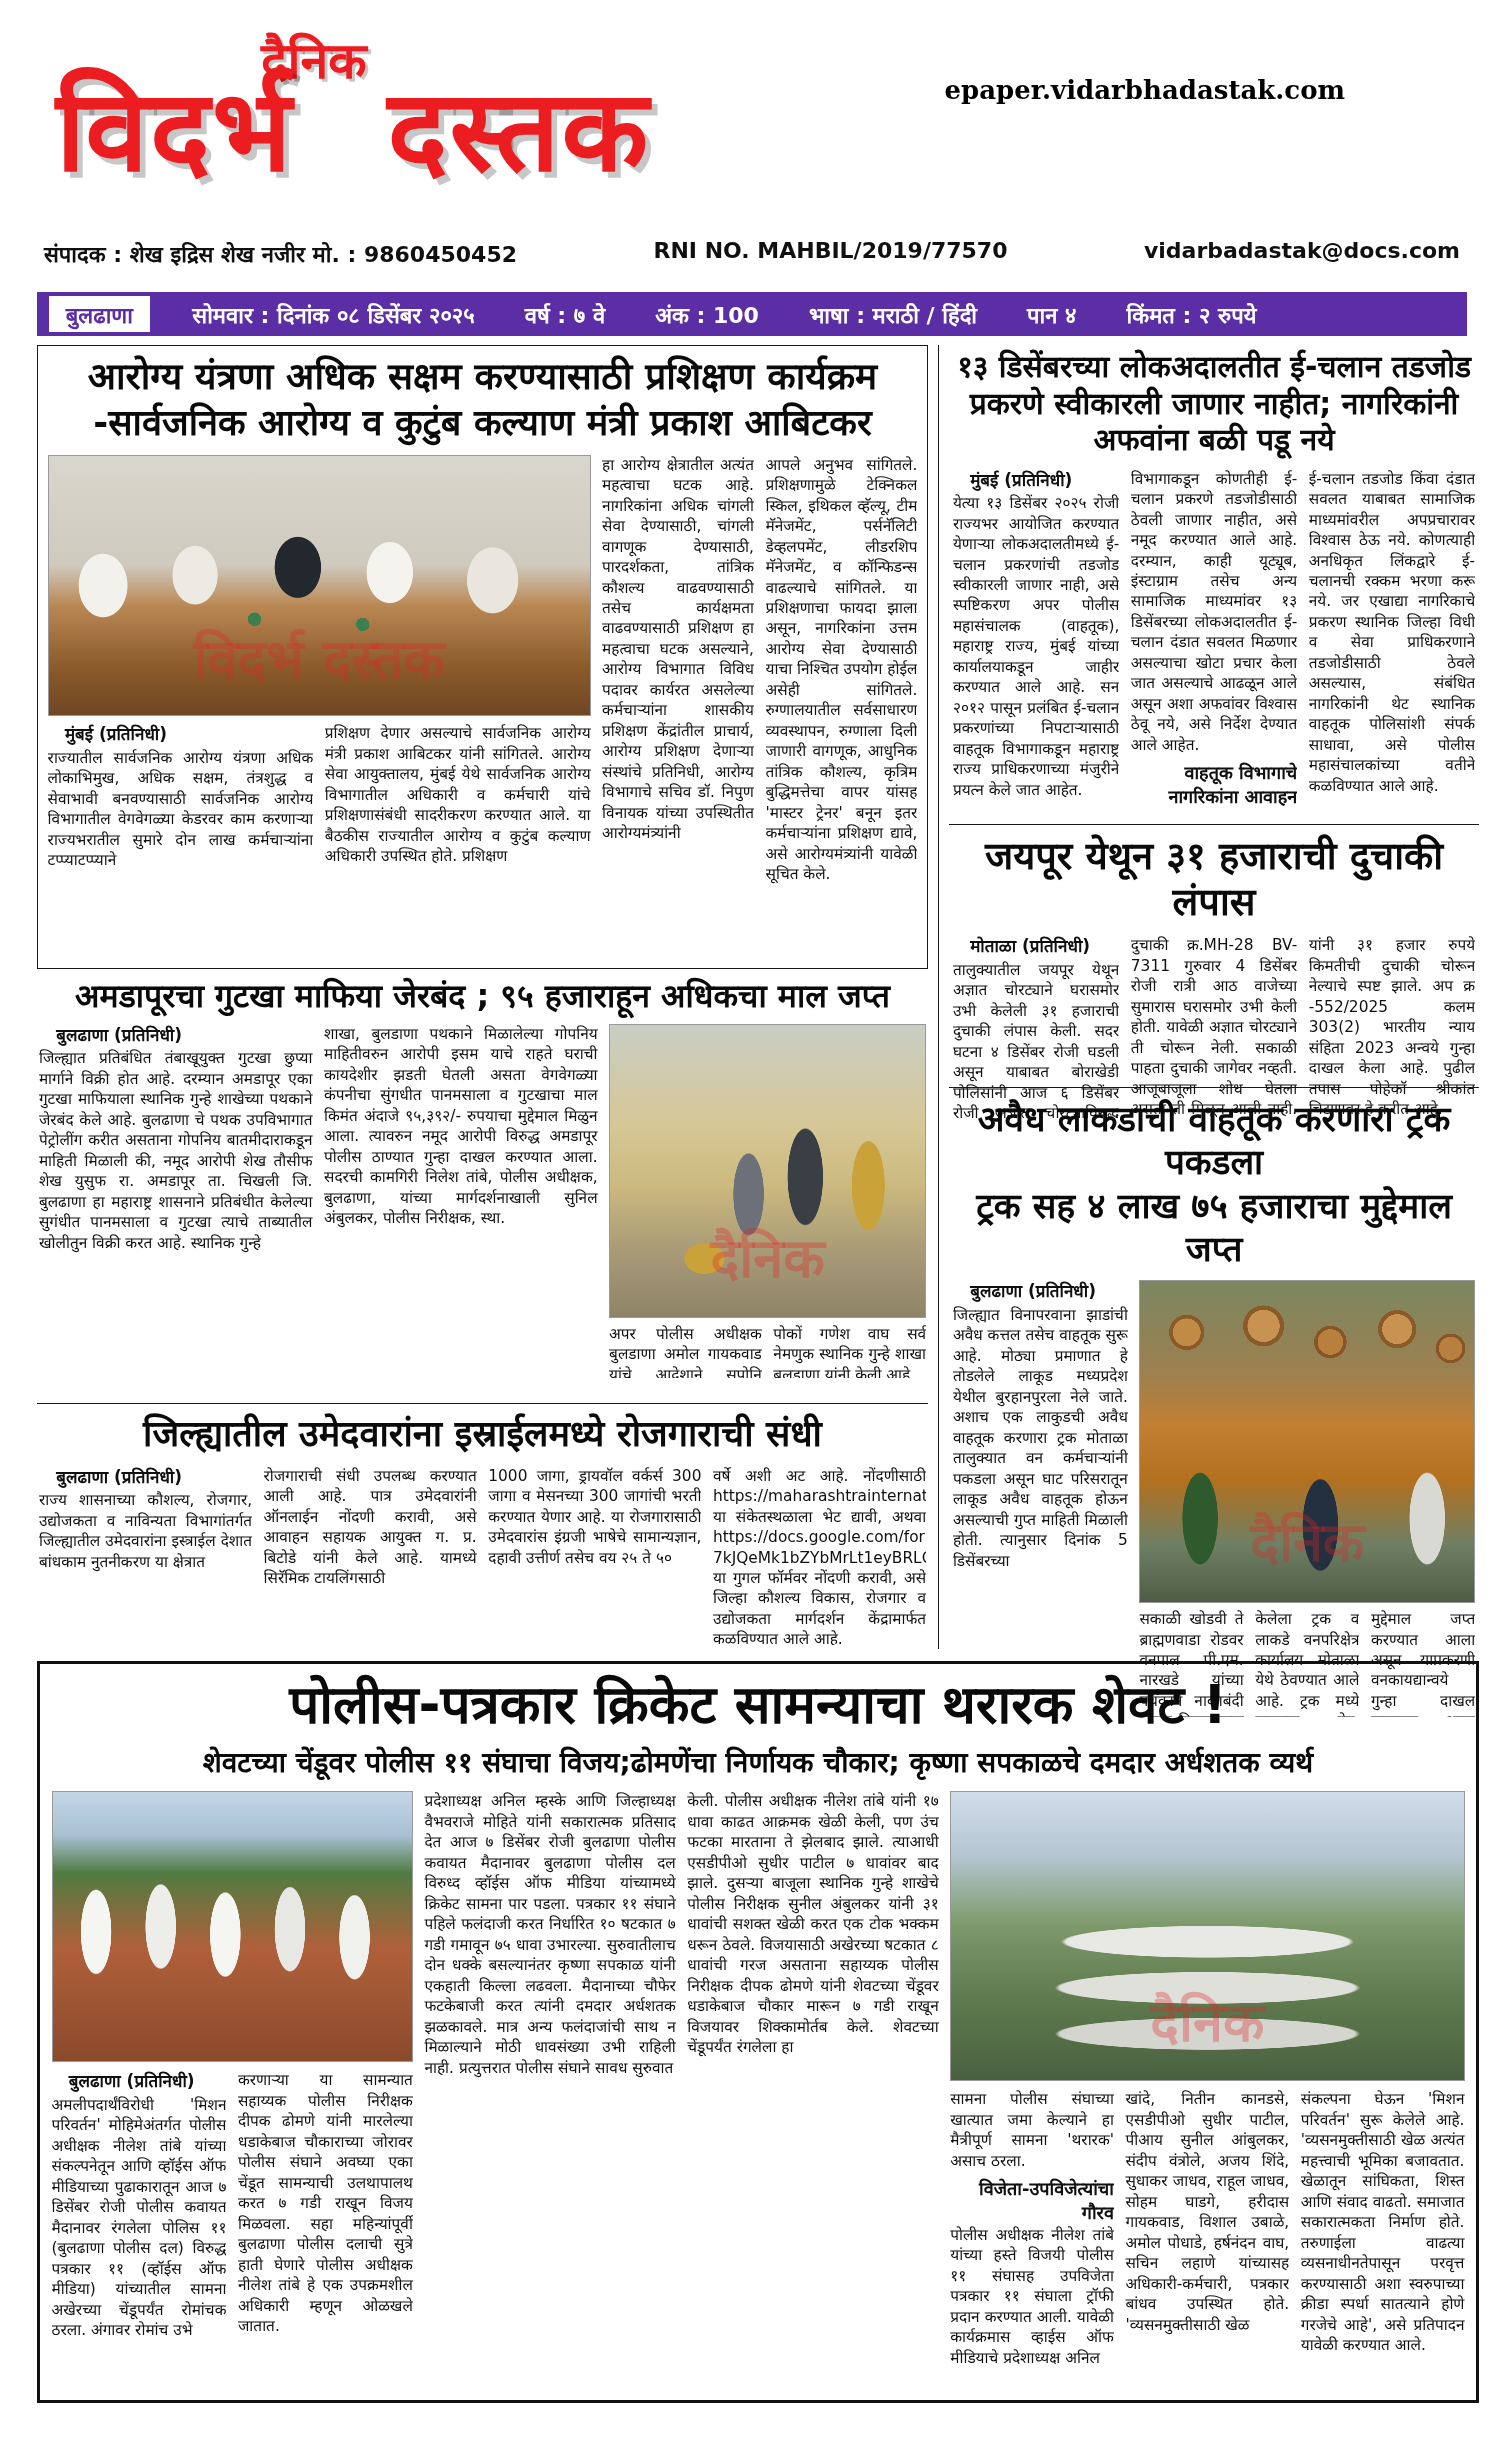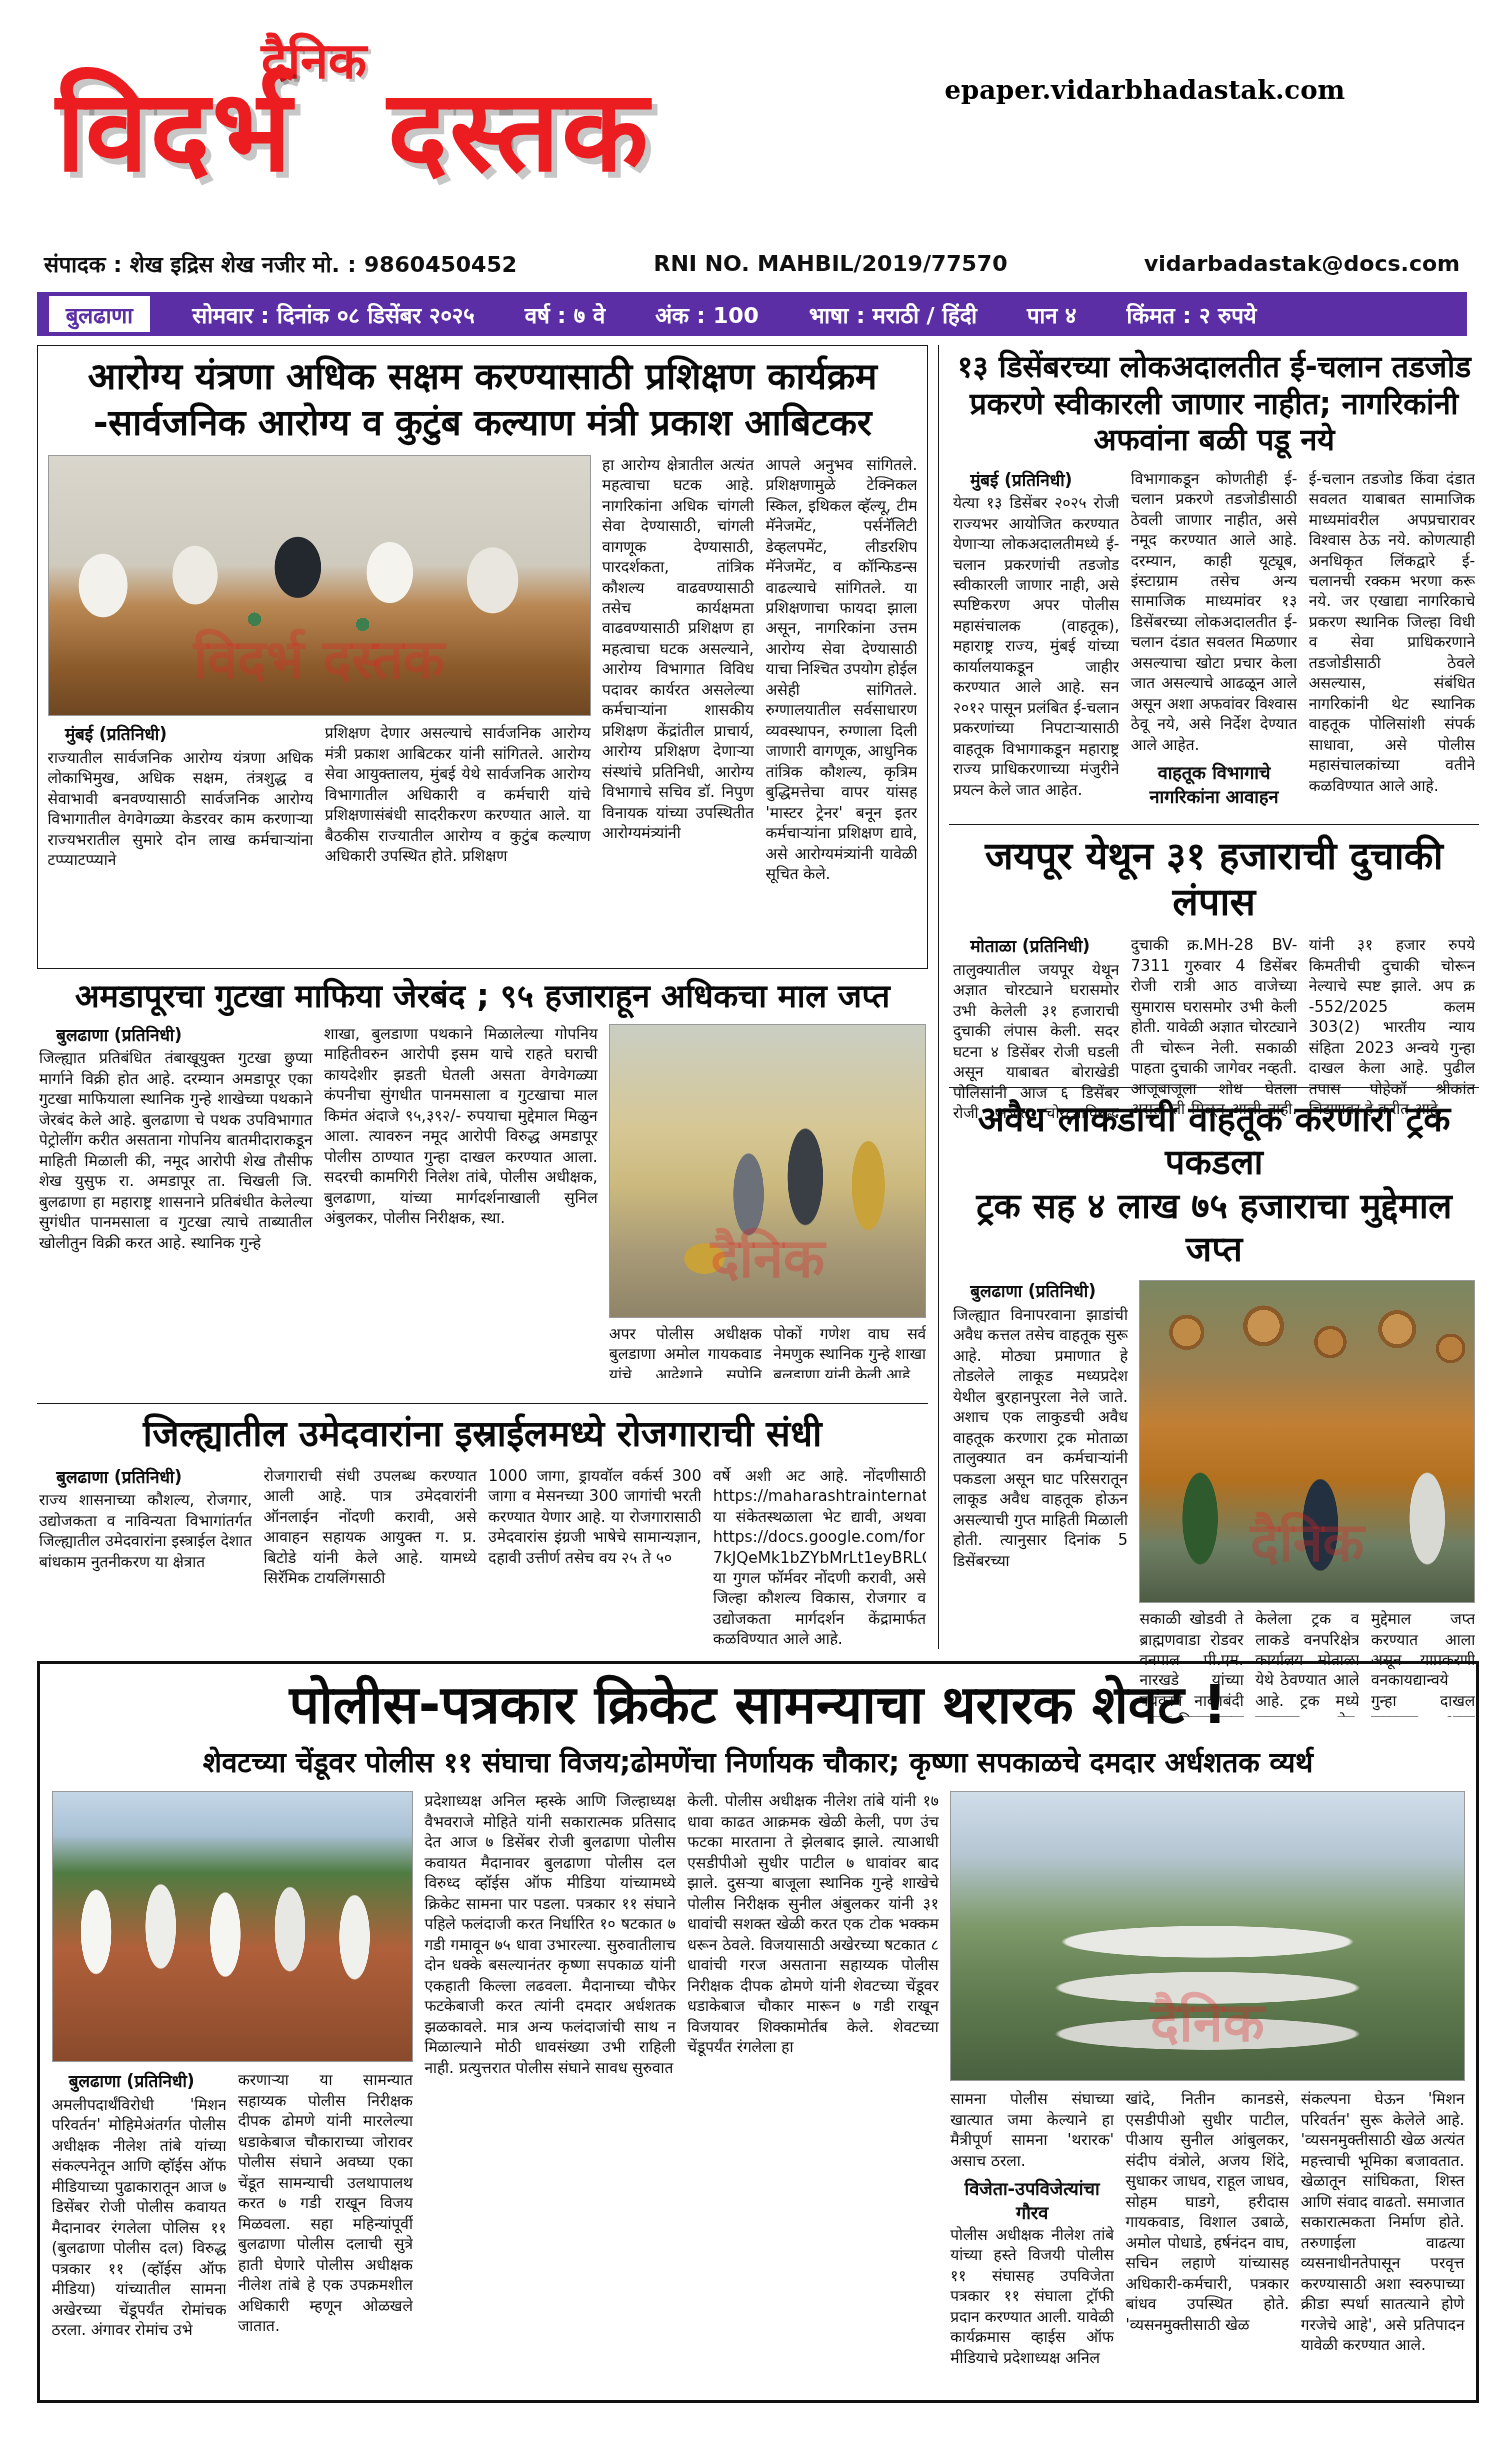--- a/index.html
+++ b/index.html
@@ -18,21 +18,21 @@
     position:absolute; left:56px; top:69px; font-size:113px; font-weight:800;
     color:#ec1d20; letter-spacing:1.9px; word-spacing:53px; white-space:nowrap;
     text-shadow:5.8px 5.8px 0 rgba(0,0,0,.22); line-height:1.1;
   }
   .website {
     position:absolute; right:159px; top:75px; font-size:26px; font-weight:700;
     font-family:"DejaVu Serif", serif; color:#000000;
   }
   
   .infoline {
-    display:flex; justify-content:space-between; align-items:center;
+    display:flex; justify-content:space-between; align-items:flex-start;
     padding:0 44px; height:50px; font-size:22px; font-weight:700;
   }
   
   .datebar {
     margin:3.8px 37px 0 37px; height:44px; background:#5b2ea6; color:#fff;
     display:flex; align-items:center; font-size:22px; font-weight:700; padding:0 11.5px;
   }
   .edition { background:#ffffff; color:#5b2ea6; padding:2.9px 17.3px; margin-right:42px; }
   .datebar .it { margin-right:50px; white-space:nowrap; }
   
@@ -45,21 +45,21 @@
   .col {
     text-align:justify; font-size:15.4px; line-height:1.33; overflow:hidden; flex:1;
   }
   .dateline { font-weight:800; font-size:17px; display:block; margin-bottom:1.9px; padding-left:17.3px; }
   .cols { display:flex; gap:11.5px; }
   .photo { position:relative; width:100%; overflow:hidden; border:1px solid #999; }
   .wm {
     position:absolute; left:0; right:0; bottom:8%; text-align:center;
     font-size:54px; font-weight:800; color:rgba(225,35,35,.33); white-space:nowrap;
   }
-  .subhead { font-weight:800; text-align:center; font-size:18px; margin-top:5.8px; }
+  .subhead { font-weight:800; text-align:right; font-size:18px; margin-top:5.8px; }
   
   .a-health { border:1.9px solid #1a1a1a; height:624px; padding:7.7px 9.6px; }
   .a-health .h1 { font-size:37px; }
   .a-health .h2 { font-size:36px; margin-top:1.9px; }
   .a-health .body { display:flex; gap:11.5px; margin-top:9.6px; height:467px; }
   .a-health .bleft { width:543px; display:flex; flex-direction:column; }
   .a-health .bleft .photo { height:261px; }
   .a-health .bleft .cols { margin-top:7.7px; height:190px; }
   .a-health .bright { flex:1; }
   .a-health .bright .cols { height:100%; }

